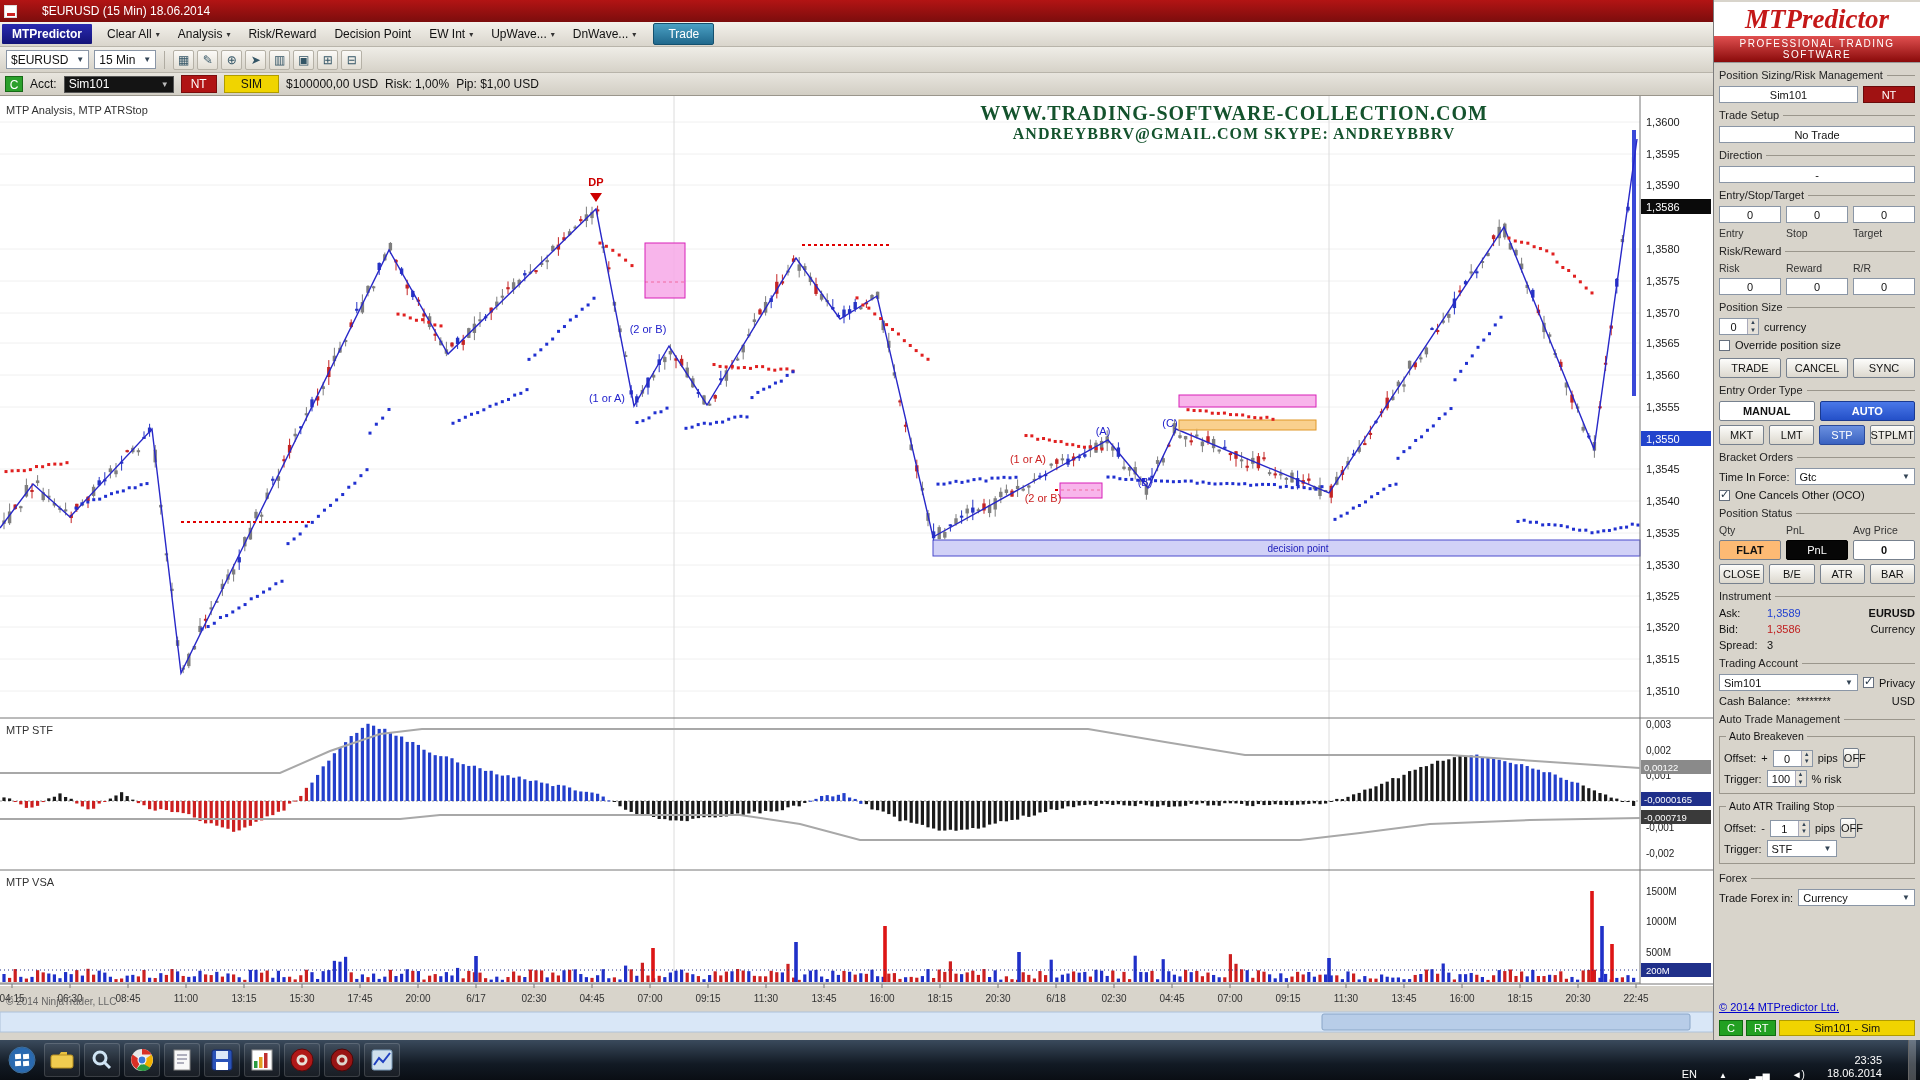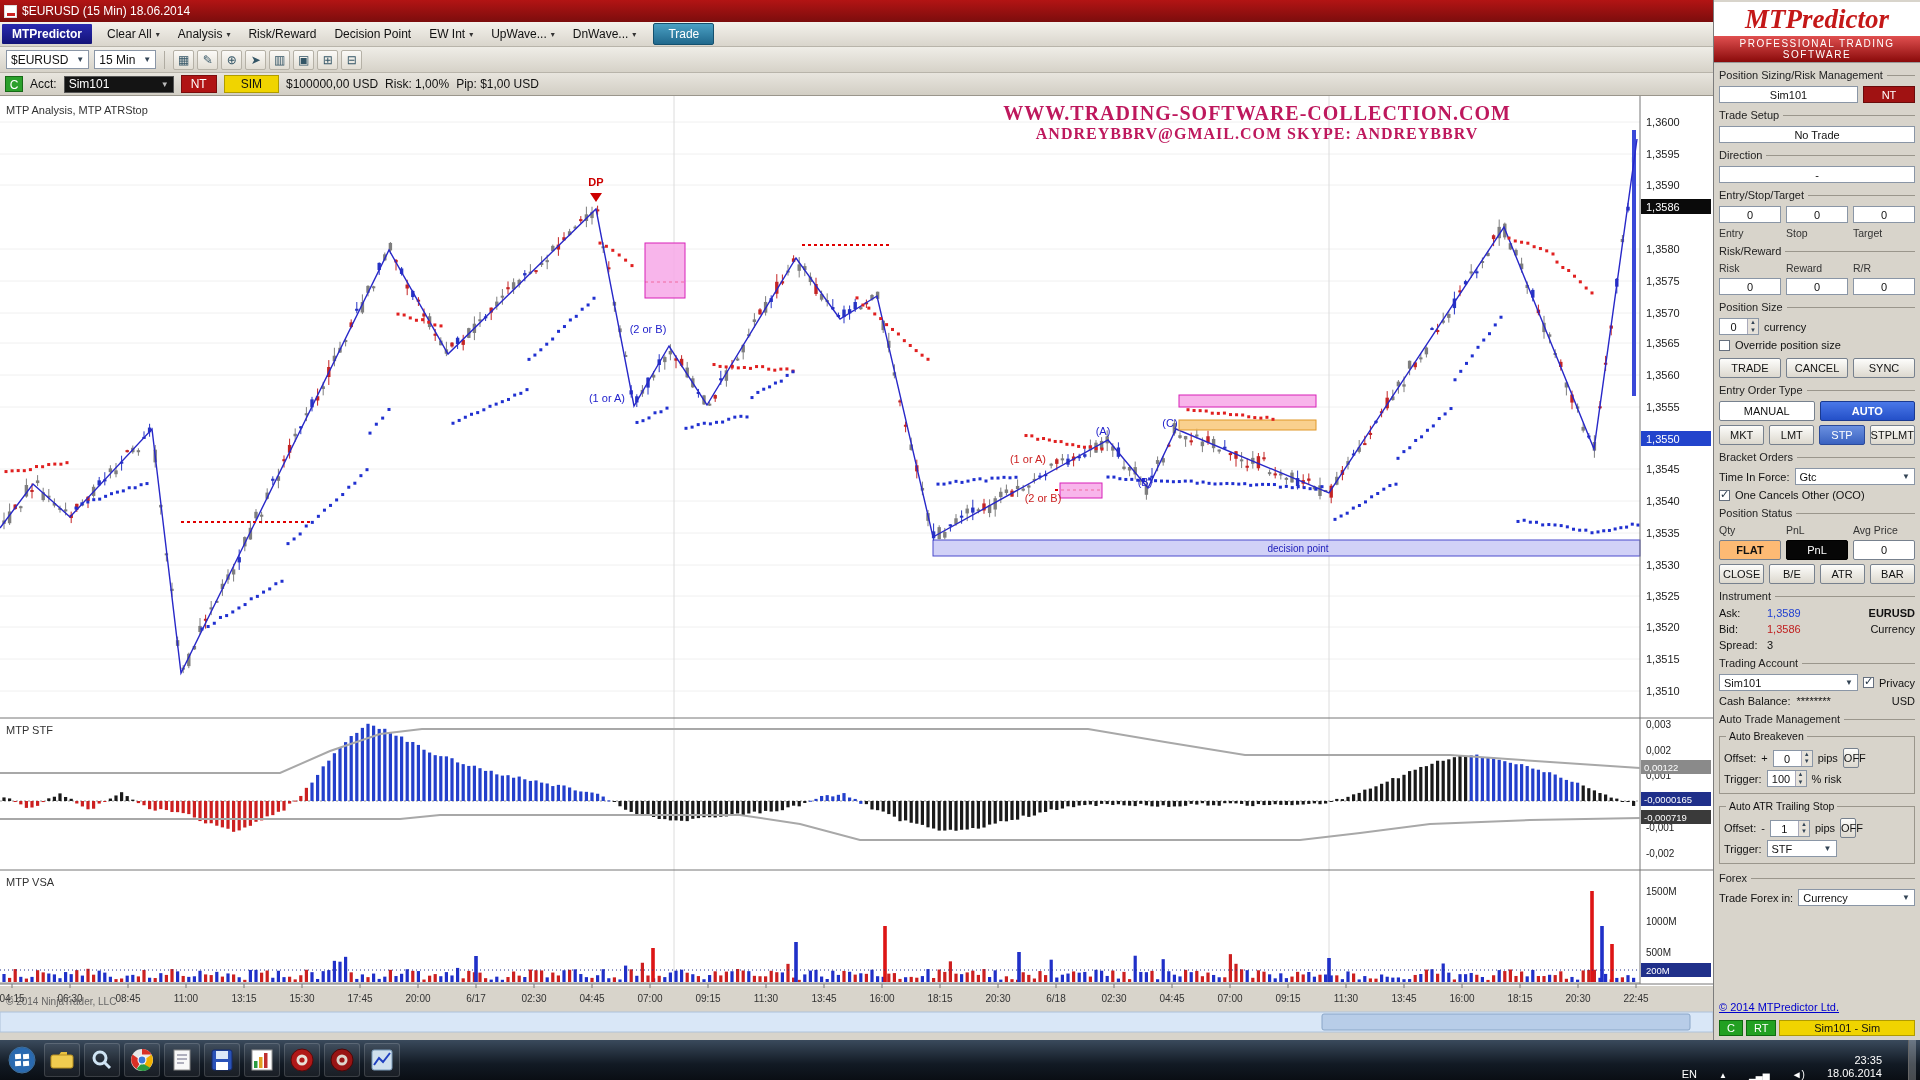--- a/index.html
+++ b/index.html
@@ -3,21 +3,21 @@
 <meta charset="utf-8">
 <style>
   html,body{margin:0;padding:0;background:#000;}
   *{box-sizing:border-box;user-select:none;}
   #screen{position:relative;width:1920px;height:1080px;background:#fff;overflow:hidden;
           font-family:"Liberation Sans",sans-serif;font-size:12px;color:#111;}
 
   
   .titlebar{position:absolute;left:0;top:0;width:1920px;height:22px;
     background:linear-gradient(#b31414,#7c0d0d);color:#fff;display:flex;align-items:center;
-    padding:0 4px;font-size:12px;}
+    padding:0 4px;font-size:12px;gap:20px;}
   .tb-ico{width:13px;height:13px;border:1px solid #ddd;background:#fff;margin-right:5px;position:relative;}
   .tb-ico::after{content:"";position:absolute;left:2px;top:7px;width:8px;height:3px;background:#c22;}
   .titlebar .ttl{flex:1;white-space:nowrap;}
   .winbtn{width:26px;height:17px;margin-left:2px;border:1px solid #9ab;background:linear-gradient(#fdfdfd,#cfd8e4);
     color:#234;font-size:11px;line-height:15px;text-align:center;border-radius:2px;}
   .winbtn.l{width:18px;background:#fff;}
 
   
   .menubar{position:absolute;left:0;top:22px;width:1920px;height:25px;background:linear-gradient(#f4f2ec,#d9d5cc);
     border-bottom:1px solid #b8b4aa;display:flex;align-items:center;padding:0 2px;}
@@ -44,21 +44,21 @@
   .conn{width:18px;height:16px;background:#2ba02b;color:#fff;text-align:center;line-height:16px;border:1px solid #176a17;}
   .acct-dd{background:#141414;color:#fff;height:17px;display:flex;align-items:center;width:110px;
     padding:0 4px;justify-content:space-between;border:1px solid #555;}
   .acct-dd .da{color:#bbb;font-size:8px;}
   .badge-nt{background:#b01414;color:#fff;padding:1px 9px;border:1px solid #7a0d0d;}
   .badge-sim{background:#f0d400;color:#111;padding:1px 16px;border:1px solid #b09c00;}
 
   
   .chart-region{position:absolute;left:0;top:96px;width:1713px;height:944px;background:#fff;}
   .ovl{position:absolute;font-size:11px;color:#333;white-space:nowrap;pointer-events:none;}
-  .watermark{position:absolute;left:947px;top:6px;width:620px;text-align:center;color:#be185d;
+  .watermark{position:absolute;left:924px;top:6px;width:620px;text-align:center;color:#14532d;
     font-family:"Liberation Serif",serif;font-weight:bold;pointer-events:none;}
   .watermark .w1{font-size:20px;letter-spacing:1px;}
   .watermark .w2{font-size:16px;letter-spacing:1px;}
 
   
   .side{position:absolute;left:1713px;top:0;width:207px;height:1040px;background:#d8d4cb;
     border-left:1px solid #7c7c7c;padding:0 5px;display:flex;flex-direction:column;font-size:11px;}
   .logo-box{margin:2px -5px 2px;background:#fff;border-bottom:1px solid #999;}
   .logo-title{font-family:"Liberation Serif",serif;font-style:italic;font-weight:bold;color:#c41818;
     font-size:27px;text-align:center;line-height:34px;}
@@ -69,21 +69,21 @@
   .row{display:flex;gap:5px;align-items:center;margin:2px 0;}
   .ibox{flex:1;background:#fff;border:1px solid #8a96a6;height:17px;line-height:16px;text-align:center;overflow:hidden;}
   .ntbox{width:52px;background:#a01212;color:#fff;border:1px solid #6a0c0c;height:17px;line-height:16px;text-align:center;}
   .clab{flex:1;text-align:left;font-size:10.5px;color:#333;}
   .btn{flex:1;text-align:center;border:1px solid #77818e;background:linear-gradient(#fdfdfb,#dcd8ce);
     height:20px;line-height:19px;border-radius:2px;font-size:11px;}
   .btn.blue{background:linear-gradient(#4a78e8,#2450c8);color:#fff;border-color:#1a3a90;font-weight:bold;}
   .btn.mid{background:linear-gradient(#6a90e0,#3a62c0);color:#fff;border-color:#2a4a9a;}
   .btn.flat-b{font-weight:bold;background:#fdba74;}
   .btn.black{background:#060606;color:#fff;border-color:#000;}
-  .btn.white{background:#fff;}
+  .btn.white{background:#fff;font-weight:bold;}
   .cb{width:11px;height:11px;border:1px solid #66707e;background:#fff;display:inline-block;position:relative;flex:none;}
   .cb.on::after{content:"✓";position:absolute;left:0;top:-3px;font-size:11px;color:#234;}
   .sdd{flex:1;background:#fff;border:1px solid #8a96a6;height:17px;display:flex;align-items:center;
     justify-content:space-between;padding:0 4px;}
   .sdd .da{font-size:8px;color:#345;}
   .spin{width:40px;background:#fff;border:1px solid #8a96a6;height:17px;display:flex;flex:none;}
   .spin .v{flex:1;text-align:center;line-height:16px;}
   .spin .ar{width:11px;display:flex;flex-direction:column;border-left:1px solid #aab;}
   .spin .ar span{flex:1;font-size:6px;line-height:7px;text-align:center;background:#e6e2da;color:#345;}
   .irow{display:flex;margin:2px 0;align-items:center;}

